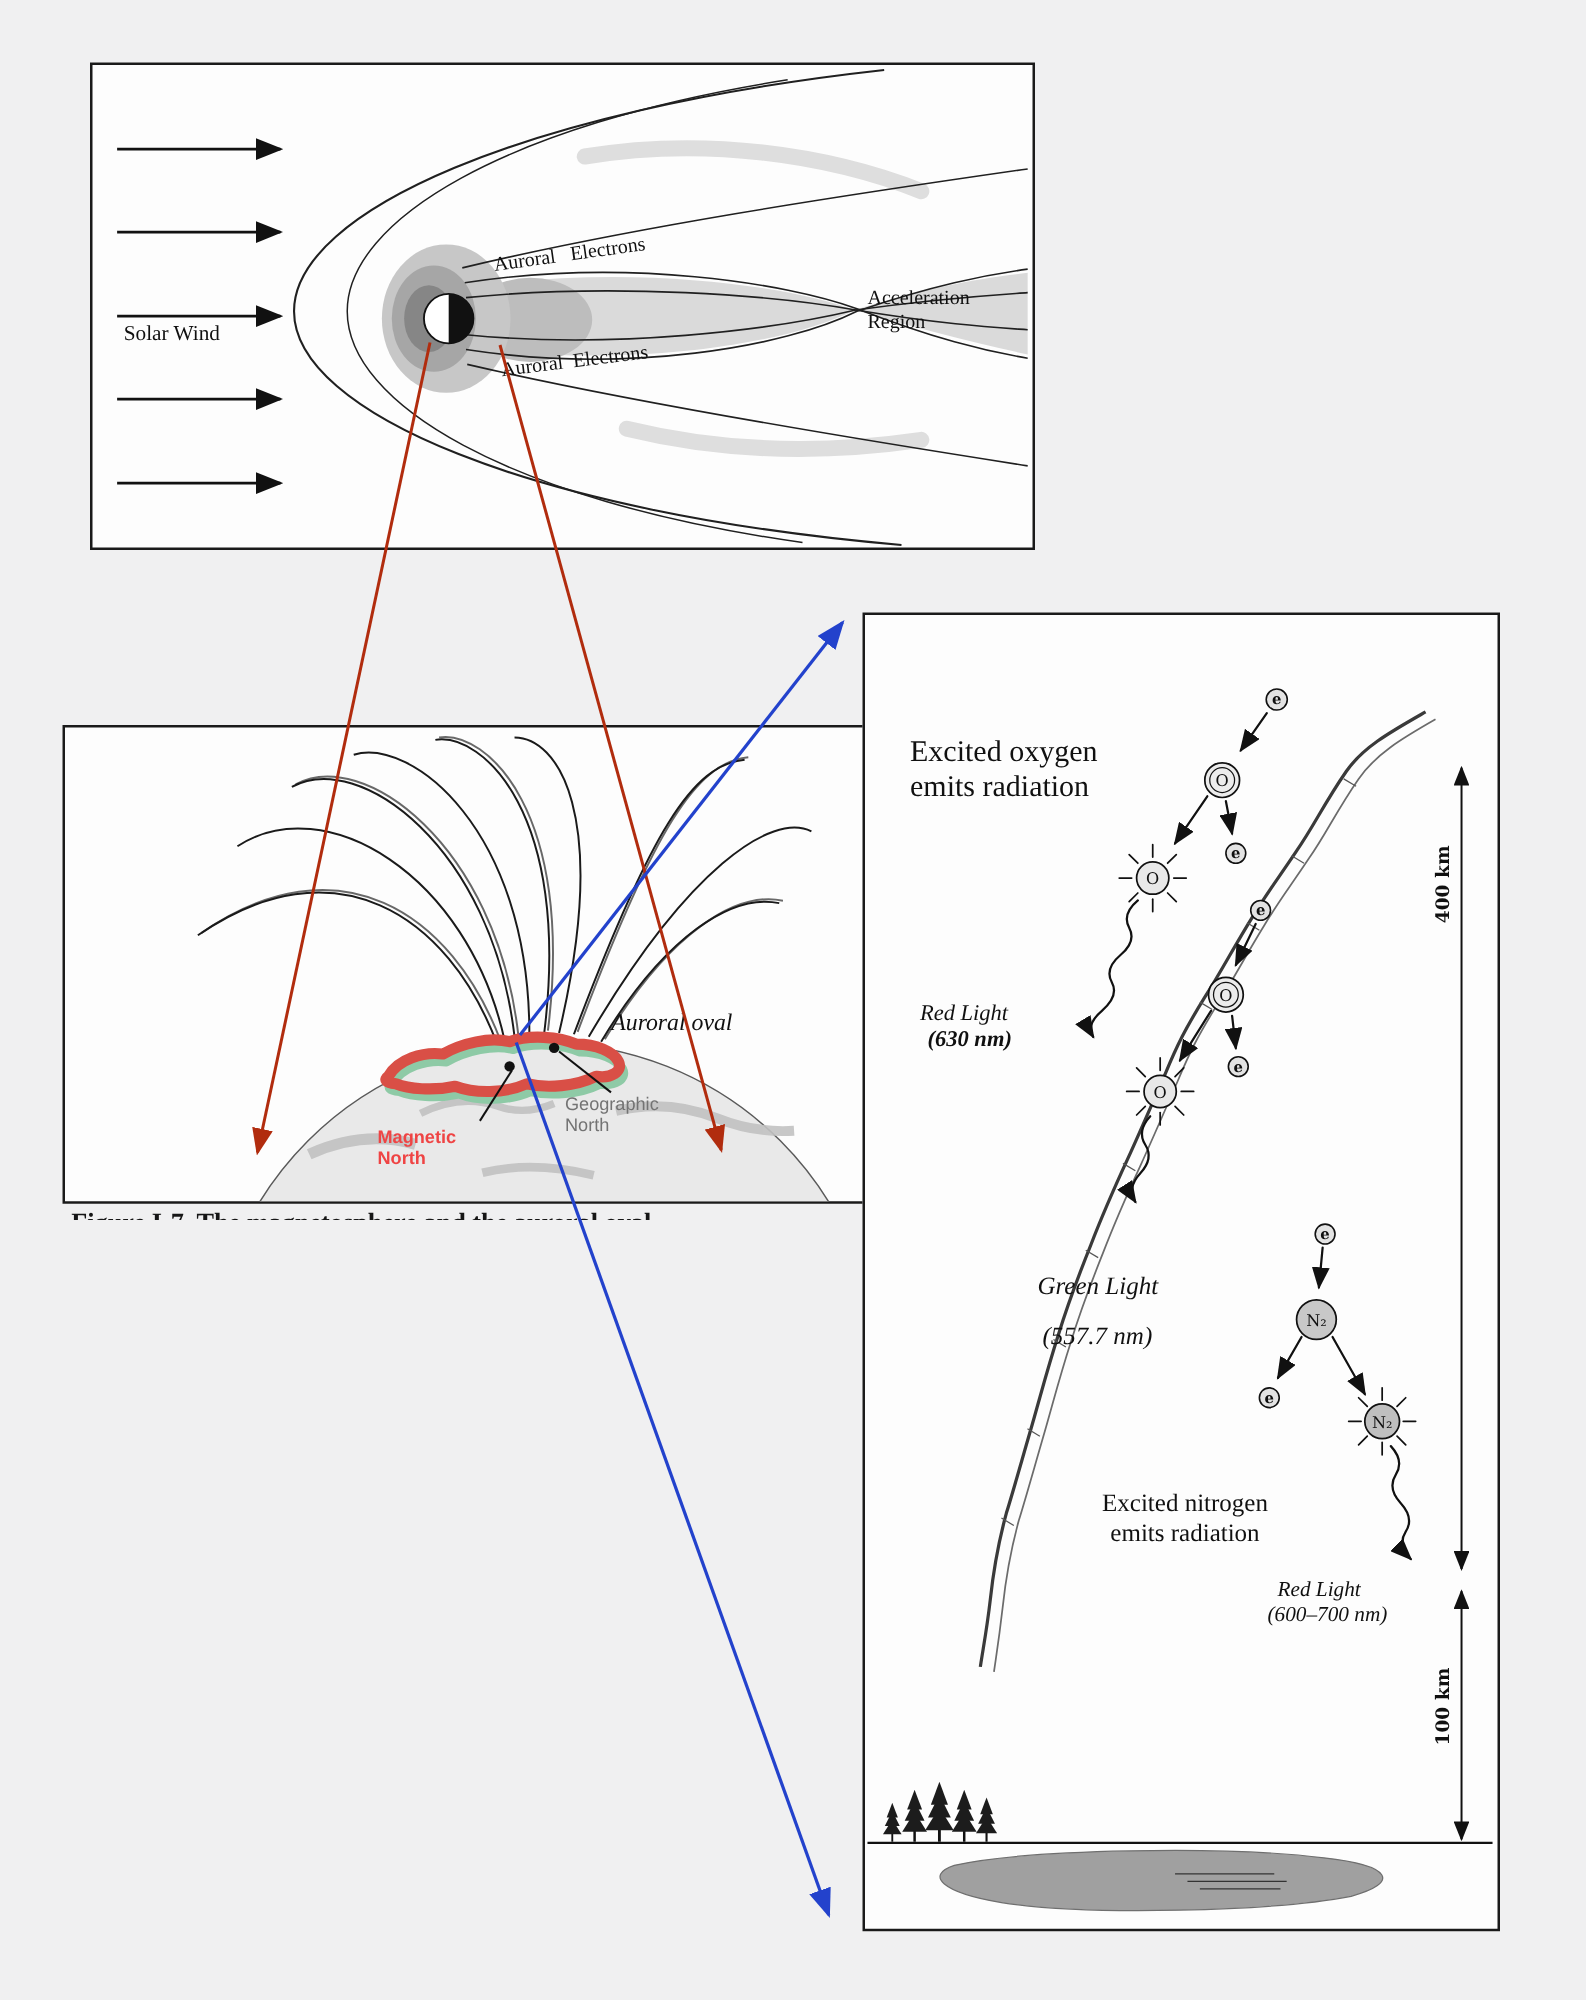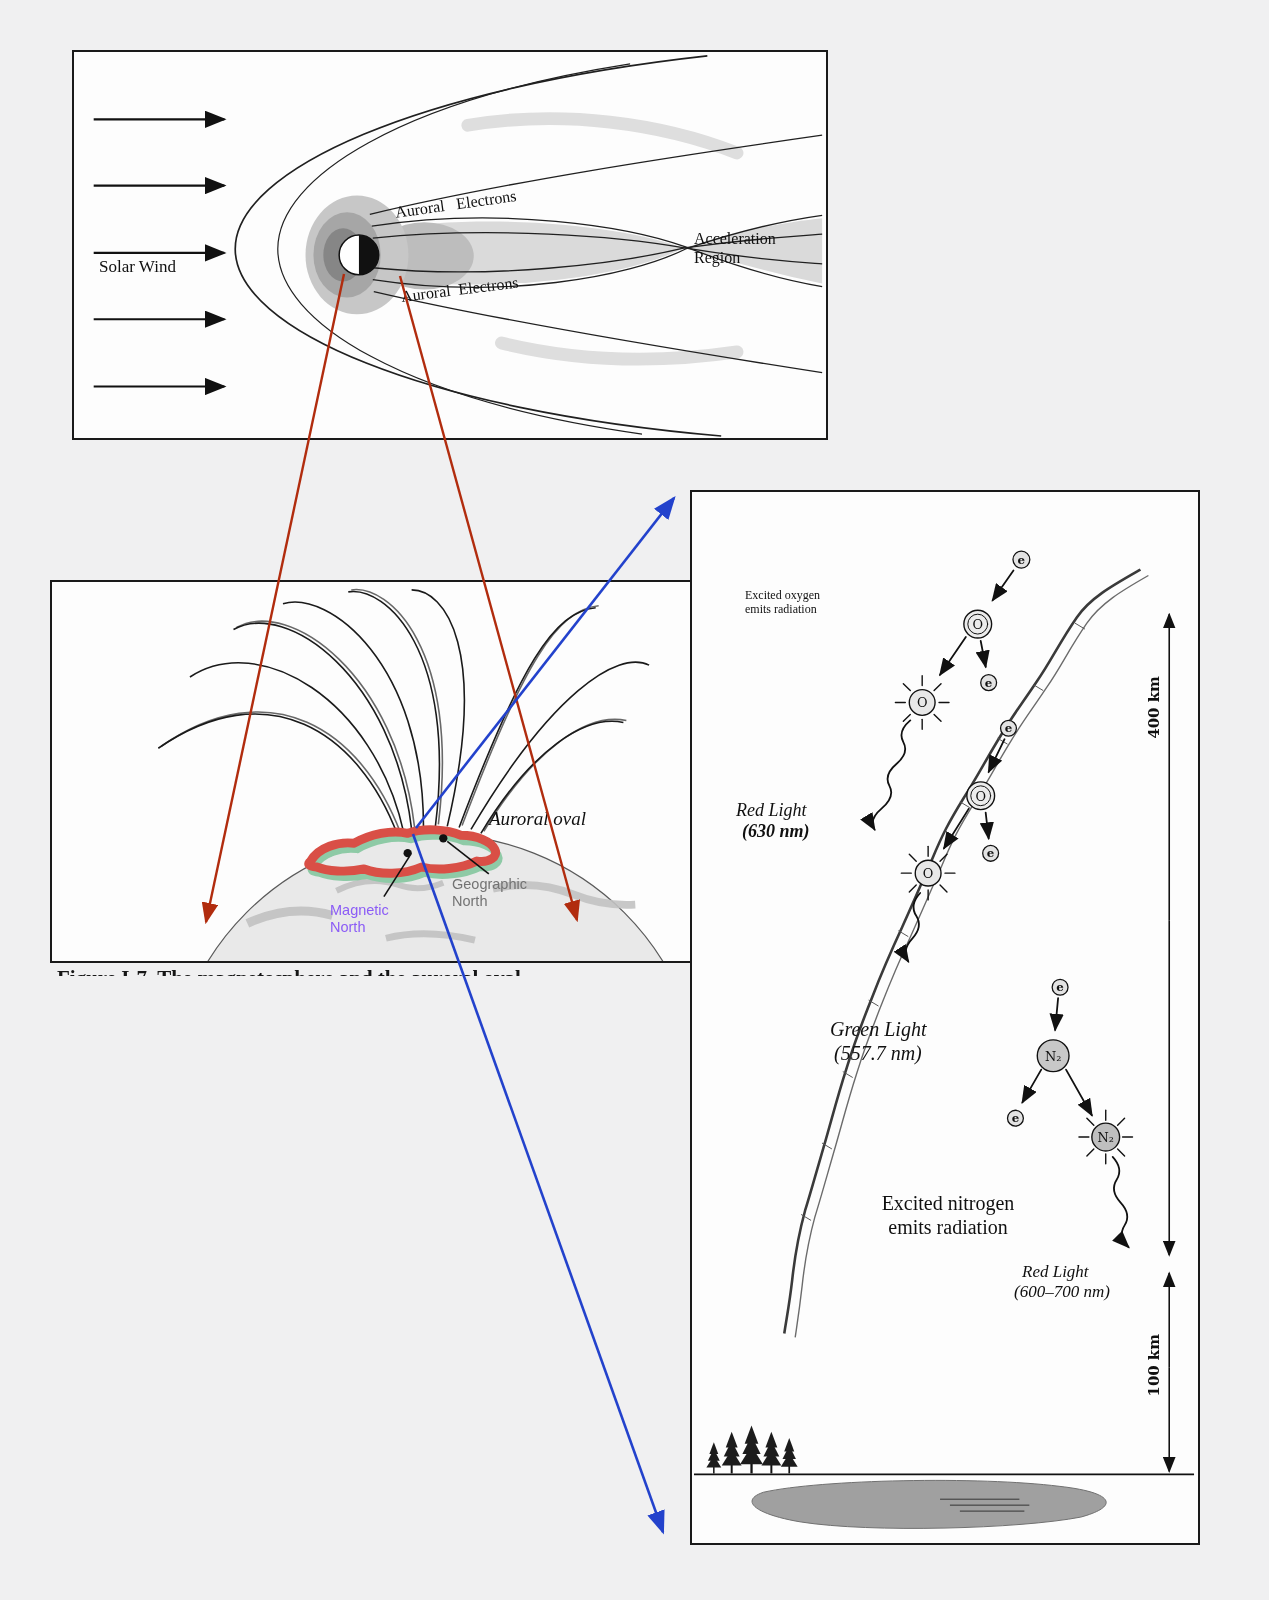--- a/index.html
+++ b/index.html
@@ -126,21 +126,21 @@
         <circle cx="322" cy="274" r="4.2" fill="#111"></circle>
         <circle cx="358" cy="259" r="4.2" fill="#111"></circle>
       </g>
     </svg>
 
     <div class="lbl serif italic" style="left:437px; top:226px; font-size:19px;">Auroral oval</div>
     <div class="lbl sans" style="left:400px; top:294px; font-size:14.5px; color:#737373;">
       <span class="line">Geographic</span>
       <span class="line">North</span>
     </div>
-    <div class="lbl sans" style="left:278px; top:320px; font-size:14.5px; color:#8b5cf6;">
+    <div class="lbl sans" style="left:250px; top:320px; font-size:14.5px; color:#ef4444;font-weight:bold;">
       <span class="line">Magnetic</span>
       <span class="line">North</span>
     </div>
   </section>
 
   <div class="caption-clip">Figure I-7.  The magnetosphere and the auroral oval</div>
 
   <section class="panel" style="left:690px; top:490px; width:510px; height:1055px;">
     <svg viewBox="0 0 510 1055">
       <defs>
@@ -266,33 +266,33 @@
         <path d="M 72 1006 C 130 993 290 990 370 1000 C 425 1006 432 1020 392 1031 C 330 1043 180 1047 110 1036 C 62 1028 48 1014 72 1006 Z" fill="#a0a0a0" stroke="#6f6f6f" stroke-width="1"></path>
         <g stroke="#333" stroke-width="1">
           <line x1="250" y1="1013" x2="330" y2="1013"></line>
           <line x1="260" y1="1019" x2="340" y2="1019"></line>
           <line x1="270" y1="1025" x2="335" y2="1025"></line>
         </g>
       </g>
     </svg>
 
 
-    <div class="lbl serif" style="left:53px; top:96px; font-size:12px;">
+    <div class="lbl serif" style="left:36px; top:96px; font-size:24px;">
       <span class="line">Excited oxygen</span>
       <span class="line">emits radiation</span>
     </div>
 
     <div class="lbl serif italic" style="left:44px; top:308px; font-size:18px;">
       <span class="line">Red Light</span>
       <span class="line" style="padding-left:6px;font-weight:bold;">(630 nm)</span>
     </div>
 
     <div class="lbl serif italic" style="left:138px; top:526px; font-size:20px;">
       <span class="line">Green Light</span>
-      <span class="line" style="padding-left:4px;">(557.7 nm)</span>
+      <span class="line" style="padding-left:4px;margin-top:16px;">(557.7 nm)</span>
     </div>
 
     <div class="lbl serif" style="left:128px; top:700px; width:256px; text-align:center; font-size:20px;">
       <span class="line">Excited nitrogen</span>
       <span class="line">emits radiation</span>
     </div>
 
     <div class="lbl serif italic" style="left:322px; top:770px; font-size:17px;">
       <span class="line" style="padding-left:8px;">Red Light</span>
       <span class="line">(600–700 nm)</span>

